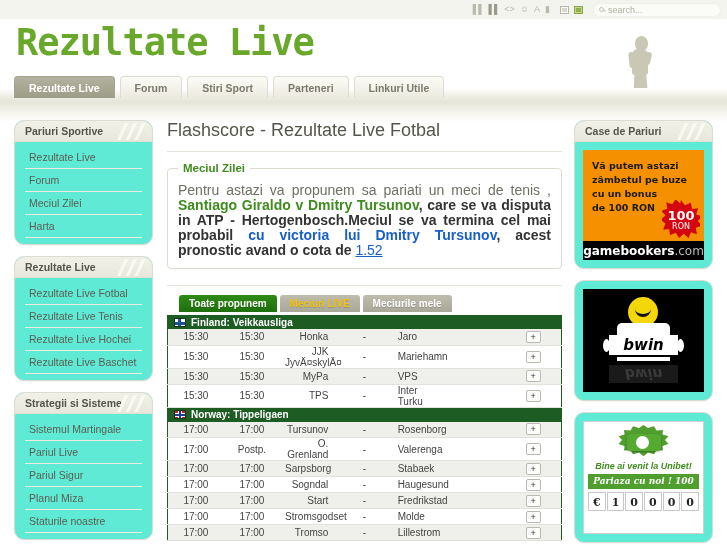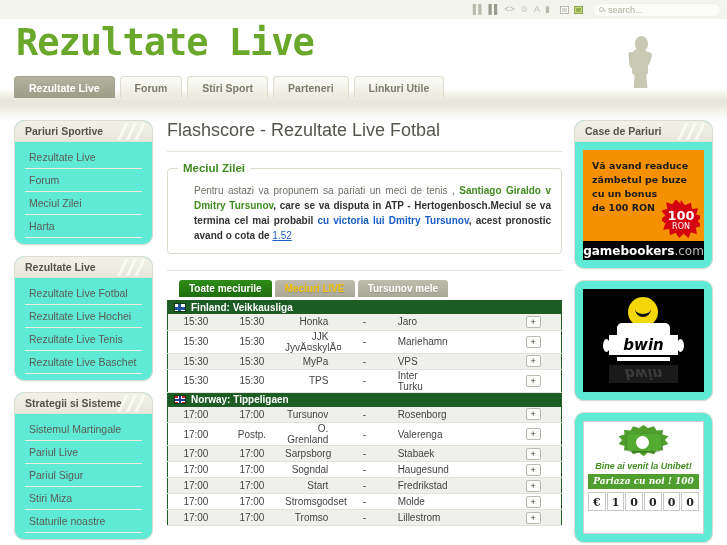--- a/index.html
+++ b/index.html
@@ -148,22 +148,22 @@
     border-bottom:1px solid #e4e3d8;
   }
   fieldset.meci {
     border:1px solid #dedccf; border-radius:4px;
     margin:10px 0 0 0; padding:6px 10px 10px 10px;
   }
   fieldset.meci legend {
     font-size:11.5px; font-weight:bold; color:#3f8c1f; padding:0 5px;
   }
   .meci-p {
-    font-size:10px; color:#555; line-height:15px; text-align:justify;
-    margin:3px 0 0 16px;
+    font-size:14px; color:#555; line-height:15px; text-align:justify;
+    margin:3px 0 0 0;
   }
   .meci-p .plain { color:#6f6f66; }
   .meci-p b { color:#333; }
   .lnk-green { color:#3f8c1f; font-weight:bold; text-decoration:none; cursor:pointer; }
   .lnk-blue  { color:#1a5fc8; font-weight:bold; text-decoration:none; cursor:pointer; }
   .lnk-cota  { color:#1a5fc8; text-decoration:underline; cursor:pointer; }
 
   .mid-sep { border:0; border-top:1px solid #e6e5da; margin:16px 0 9px 0; }
 
   
@@ -421,33 +421,33 @@
         <a>Forum</a>
         <a>Meciul Zilei</a>
         <a>Harta</a>
       </div>
     </div>
 
     <div class="box">
       <div class="box-h">Rezultate Live</div>
       <div class="box-list">
         <a>Rezultate Live Fotbal</a>
+        <a>Rezultate Live Tenis</a>
         <a>Rezultate Live Hochei</a>
-        <a>Rezultate Live Tenis</a>
         <a>Rezultate Live Baschet</a>
       </div>
     </div>
 
     <div class="box">
       <div class="box-h">Strategii si Sisteme</div>
       <div class="box-list">
         <a>Sistemul Martingale</a>
         <a>Pariul Live</a>
         <a>Pariul Sigur</a>
-        <a>Stiri Miza</a>
+        <a>Planul Miza</a>
         <a>Staturile noastre</a>
 
       </div>
     </div>
   </div>
 
   <div class="col-mid">
     <h1 class="page-title">Flashscore - Rezultate Live Fotbal</h1>
 
     <fieldset class="meci">
@@ -456,23 +456,23 @@
         <span class="plain">Pentru astazi va propunem sa pariati un meci de tenis ,</span>
         <a class="lnk-green">Santiago Giraldo v Dmitry Tursunov</a><b>, care se va disputa in ATP - Hertogenbosch.Meciul se va termina cel mai probabil</b>
         <a class="lnk-blue">cu victoria lui Dmitry Tursunov</a><b>, acest pronostic avand o cota de</b>
         <a class="lnk-cota">1.52</a>
       </p>
     </fieldset>
 
     <hr class="mid-sep">
 
     <div class="mtabs">
-      <div class="mtab sel">Toate meciurile</div>
+      <div class="mtab sel">Toate propunem</div>
       <div class="mtab live">Meciuri LIVE</div>
-      <div class="mtab">Tursunov mele</div>
+      <div class="mtab">Meciurile mele</div>
     </div>
 
     <table class="lgtable tbl-border">
       <tbody>
           <tr class="lg-head">
         <td colspan="7">
           <span class="flag fi"></span><span>Finland: Veikkausliga</span>
         </td>
       </tr>
       <tr class="row alt">
@@ -589,21 +589,21 @@
       </table>
   </div>
 
   <div class="col-right">
 
     <div class="box">
       <div class="box-h">Case de Pariuri</div>
       <div class="ad-pad">
         <div class="ad-gb">
           <div class="txt">
-            <div>Vă avand readuce</div>
+            <div>Vă putem astazi</div>
             <div>zâmbetul pe buze</div>
             <div>cu un bonus</div>
             <div>de 100 RON</div>
           </div>
           <div class="star">
             <b>100</b>
             <s>RON</s>
           </div>
           <div class="bar">
             <span>gamebookers</span><em>.com</em>

